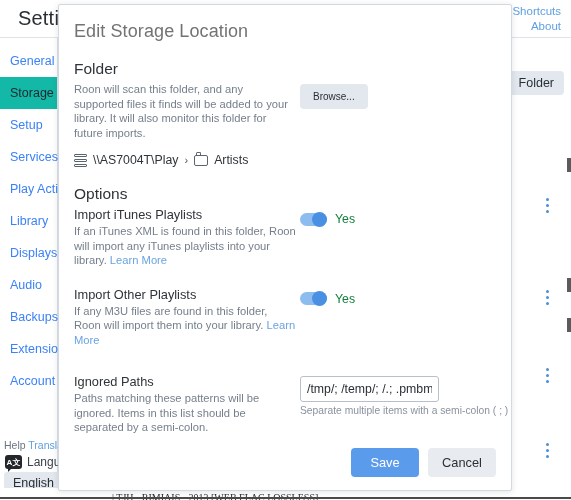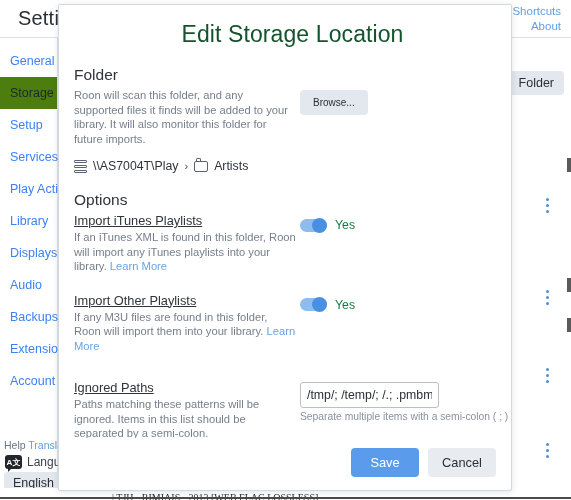--- a/index.html
+++ b/index.html
@@ -71,21 +71,21 @@
     height: 32px;
     display: flex;
     align-items: center;
     padding-left: 10px;
     font-size: 12.5px;
     color: #3b82f6;
     white-space: nowrap;
     box-sizing: border-box;
   }
   .side-item.active {
-    background: #4d7c0f;
+    background: #14b8a6;
     color: #1d2730;
   }
   #sidebar-footer {
     position: absolute;
     left: 0;
     bottom: 6px;
     width: 100%;
     box-sizing: border-box;
   }
   #help-translate {
@@ -218,25 +218,24 @@
     background: #ffffff;
     border: 1px solid #d3d9e0;
     border-radius: 2px;
     box-sizing: border-box;
     box-shadow: 0 1px 6px rgba(25,40,60,0.13);
     display: flex;
     flex-direction: column;
     overflow: hidden;
   }
   #modal-title {
-    font-size: 23px;
-    color: #14532d;
+    font-size: 18px;
+    color: #737373;
     padding: 16px 0 0 15px;
     letter-spacing: .1px;
-    text-align: center;
   }
   #modal-content {
     flex: 1 1 auto;
     padding: 0 15px;
     overflow: hidden;
     position: relative;
   }
   .section-head {
     font-size: 15.5px;
     color: #2f343b;
@@ -248,21 +247,20 @@
     align-items: flex-start;
     gap: 4px;
   }
   .row-left { width: 222px; flex: 0 0 222px; }
   .row-right { flex: 1 1 auto; padding-top: 2px; }
   .opt-title {
     font-size: 12.8px;
     color: #2f343b;
     margin-bottom: 1px;
     line-height: 16px;
-    text-decoration: underline;
   }
   .desc {
     font-size: 11.2px;
     color: #757f8c;
     line-height: 14.5px;
   }
   .desc .link { color: #6aa3e0; cursor: pointer; }
 
   
   #folder-path {

